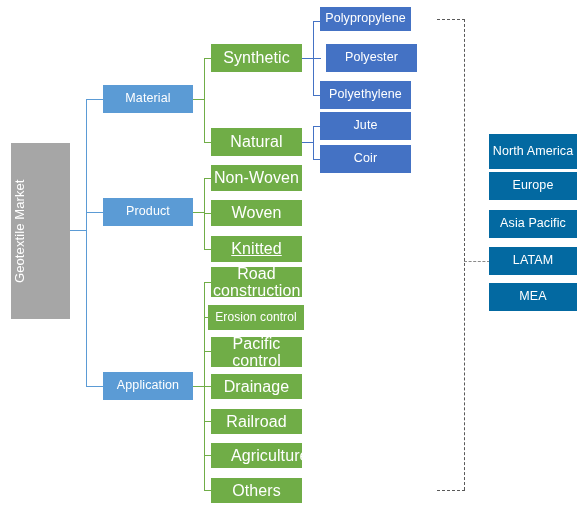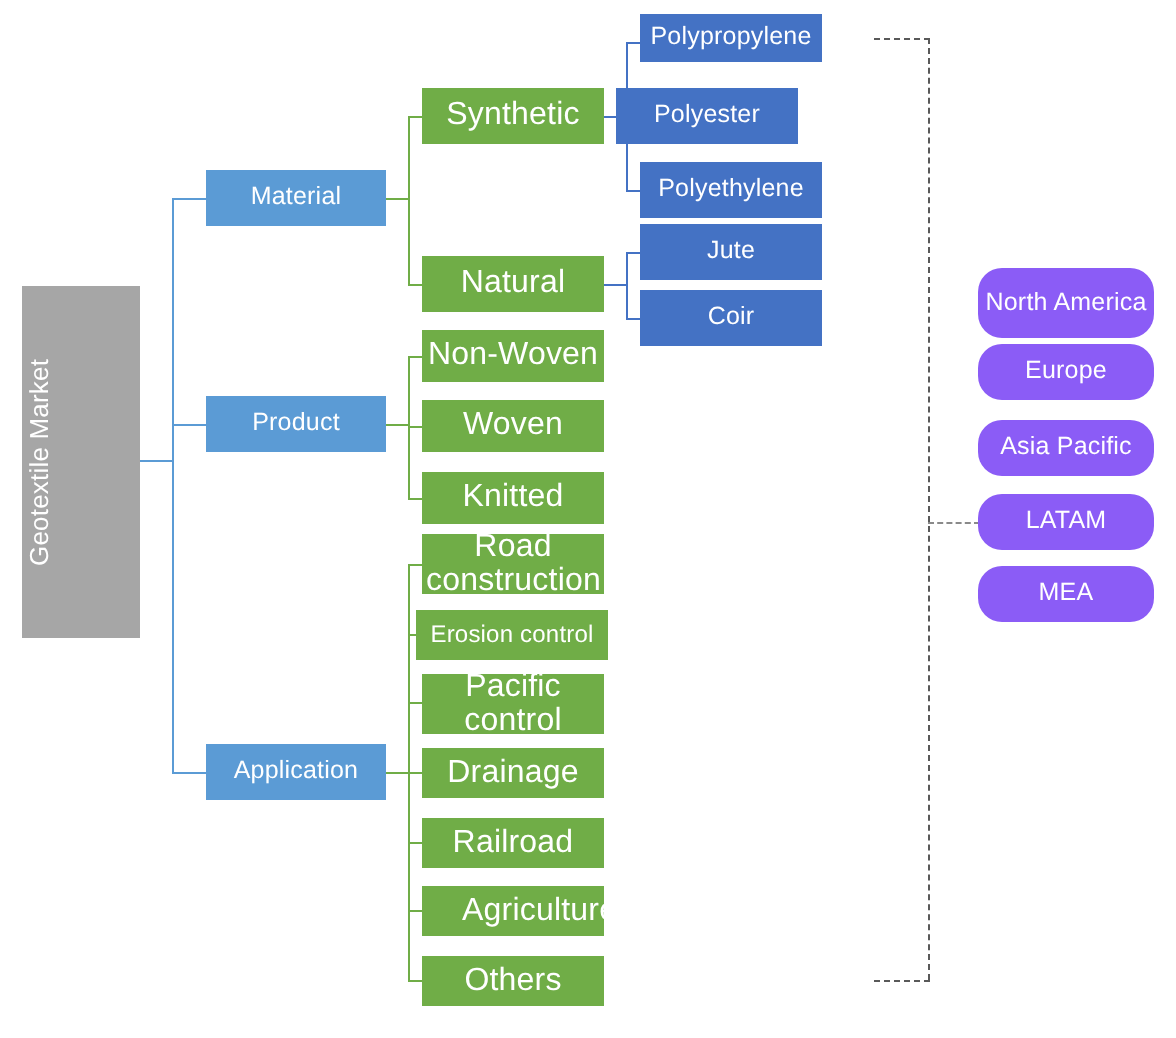--- a/index.html
+++ b/index.html
@@ -54,23 +54,22 @@
     background: #70ad47;
     font-size: 16px;
   }
   
   .node.blue {
     background: #4472c4;
     font-size: 12.5px;
   }
   
   .node.region {
-    background: #8b5cf6;
+    background: #0369a1;
     font-size: 12.5px;
-    border-radius: 12px;
   }
 
   
   .ln {
     position: absolute;
     z-index: 1;
   }
   .ln.h { height: 0; border-top-width: 1.6px; border-top-style: solid; }
   .ln.v { width: 0; border-left-width: 1.6px; border-left-style: solid; }
   .c-blue  { border-color: #5b9bd5; }
@@ -158,21 +157,21 @@
   <div class="node green" style="left:211px; top:128px; width:91px; height:28px;">
     <span>Natural</span>
   </div>
 
   <div class="node green" style="left:211px; top:165px; width:91px; height:26px;">
     <span>Non-Woven</span>
   </div>
   <div class="node green" style="left:211px; top:200px; width:91px; height:26px;">
     <span>Woven</span>
   </div>
-  <div class="node green" style="left:211px; top:236px; width:91px; height:26px;">
+  <div class="node green" style="left:211px; top:236px; width:91px; height:26px;text-decoration:underline;">
     <span>Knitted</span>
   </div>
 
   <div class="node green" style="left:211px; top:267px; width:91px; height:30px;">
     <span>Road construction</span>
   </div>
   <div class="node green" style="left:208px; top:305px; width:96px; height:25px; font-size:12px;">
     <span>Erosion control</span>
   </div>
   <div class="node green" style="left:211px; top:337px; width:91px; height:30px;">
@@ -187,21 +186,21 @@
   <div class="node green" style="left:211px; top:443px; width:91px; height:25px;padding-left:20px;">
     <span>Agriculture</span>
   </div>
   <div class="node green" style="left:211px; top:478px; width:91px; height:25px;">
     <span>Others</span>
   </div>
 
   <div class="node blue" style="left:320px; top:7px; width:91px; height:24px;">
     <span>Polypropylene</span>
   </div>
-  <div class="node blue" style="left:308px; top:44px; width:91px; height:28px;justify-content:flex-end;">
+  <div class="node blue" style="left:326px; top:44px; width:91px; height:28px;justify-content:flex-end;">
     <span>Polyester</span>
   </div>
   <div class="node blue" style="left:320px; top:81px; width:91px; height:28px;">
     <span>Polyethylene</span>
   </div>
   <div class="node blue" style="left:320px; top:112px; width:91px; height:28px;">
     <span>Jute</span>
   </div>
   <div class="node blue" style="left:320px; top:145px; width:91px; height:28px;">
     <span>Coir</span>

